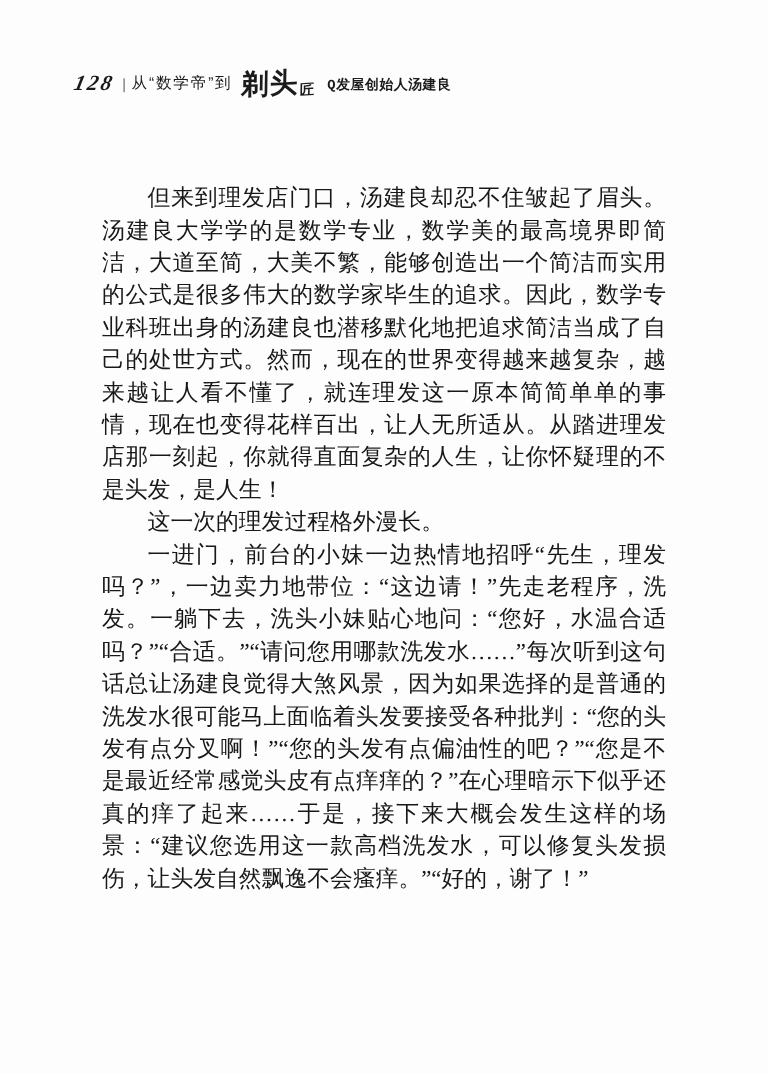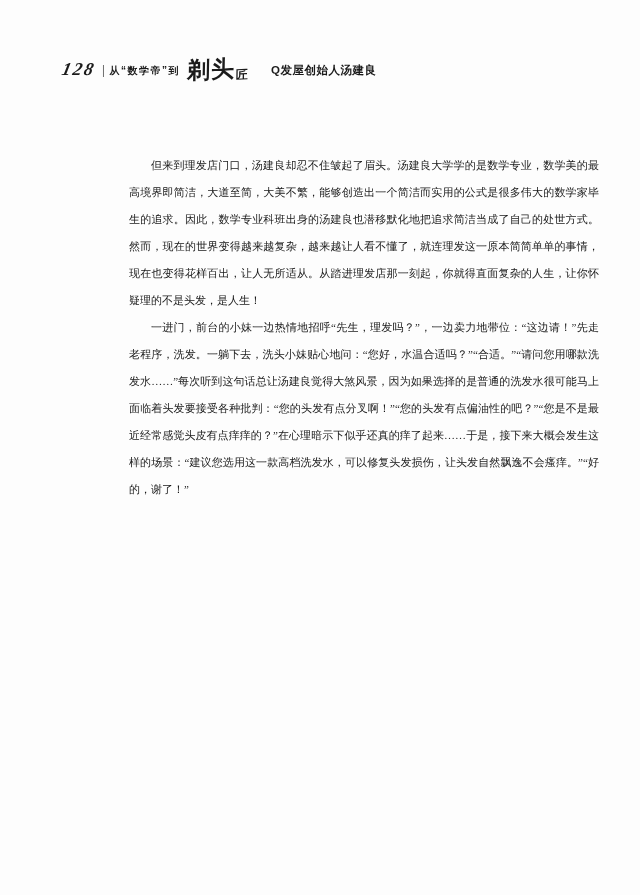--- a/index.html
+++ b/index.html
@@ -37,22 +37,22 @@
     transform: skewX(-12deg);
     padding-bottom: 1px;
   }
   .divider {
     font-size: 13px;
     font-weight: 400;
     margin: 0 5px 0 7px;
     padding-bottom: 3px;
   }
   .title-prefix {
-    font-weight: bold;
-    font-size: 10px;
+    font-weight: normal;
+    font-size: 13px;
     letter-spacing: 1.5px;
     padding-bottom: 3px;
     font-family: "Liberation Sans", "DejaVu Sans", sans-serif;
   }
   .brush {
     font-weight: bold;
     font-size: 23px;
     line-height: 1;
     margin-left: 7px;
     transform: rotate(-3deg) skewX(-4deg);
@@ -63,36 +63,35 @@
     display: inline-block;
     font-size: 12px;
     font-weight: bold;
     transform: translateY(3px) rotate(0deg);
     margin-left: 1px;
     letter-spacing: 0;
   }
   .subtitle {
     font-size: 11.5px;
     letter-spacing: 0.5px;
-    margin-left: 23px;
+    margin-left: 11px;
     padding-bottom: 3px;
-    font-family: Liberation Sans, sans-serif;
+    font-family: Liberation Mono, monospace;
     font-weight: bold;
   }
   
   .content {
     position: absolute;
     left: 85px;
     top: 152px;
     width: 470px;
-    font-size: 11px;
+    font-size: 19px;
     line-height: 27px;
     text-align: justify;
     color: #181818;
-    margin-left: 44px;
   }
   .content p {
     margin: 0;
     padding: 0;
     text-indent: 2em;
   }
 </style>
 </head>
 <body>
 
@@ -101,16 +100,17 @@
   <div class="header">
     <span class="page-num">128</span>
     <span class="divider">|</span>
     <span class="title-prefix">从“数学帝”到</span>
     <span class="brush"><span>剃头</span><span class="brush-small">匠</span></span>
     <span class="subtitle">Q发屋创始人汤建良</span>
   </div>
 
   <div class="content">
     <p>但来到理发店门口，汤建良却忍不住皱起了眉头。汤建良大学学的是数学专业，数学美的最高境界即简洁，大道至简，大美不繁，能够创造出一个简洁而实用的公式是很多伟大的数学家毕生的追求。因此，数学专业科班出身的汤建良也潜移默化地把追求简洁当成了自己的处世方式。然而，现在的世界变得越来越复杂，越来越让人看不懂了，就连理发这一原本简简单单的事情，现在也变得花样百出，让人无所适从。从踏进理发店那一刻起，你就得直面复杂的人生，让你怀疑理的不是头发，是人生！</p>
+    <p>这一次的理发过程格外漫长。</p>
     <p>一进门，前台的小妹一边热情地招呼“先生，理发吗？”，一边卖力地带位：“这边请！”先走老程序，洗发。一躺下去，洗头小妹贴心地问：“您好，水温合适吗？”“合适。”“请问您用哪款洗发水……”每次听到这句话总让汤建良觉得大煞风景，因为如果选择的是普通的洗发水很可能马上面临着头发要接受各种批判：“您的头发有点分叉啊！”“您的头发有点偏油性的吧？”“您是不是最近经常感觉头皮有点痒痒的？”在心理暗示下似乎还真的痒了起来……于是，接下来大概会发生这样的场景：“建议您选用这一款高档洗发水，可以修复头发损伤，让头发自然飘逸不会瘙痒。”“好的，谢了！”</p>
   </div>
 
 </div>
 
 </body></html>

